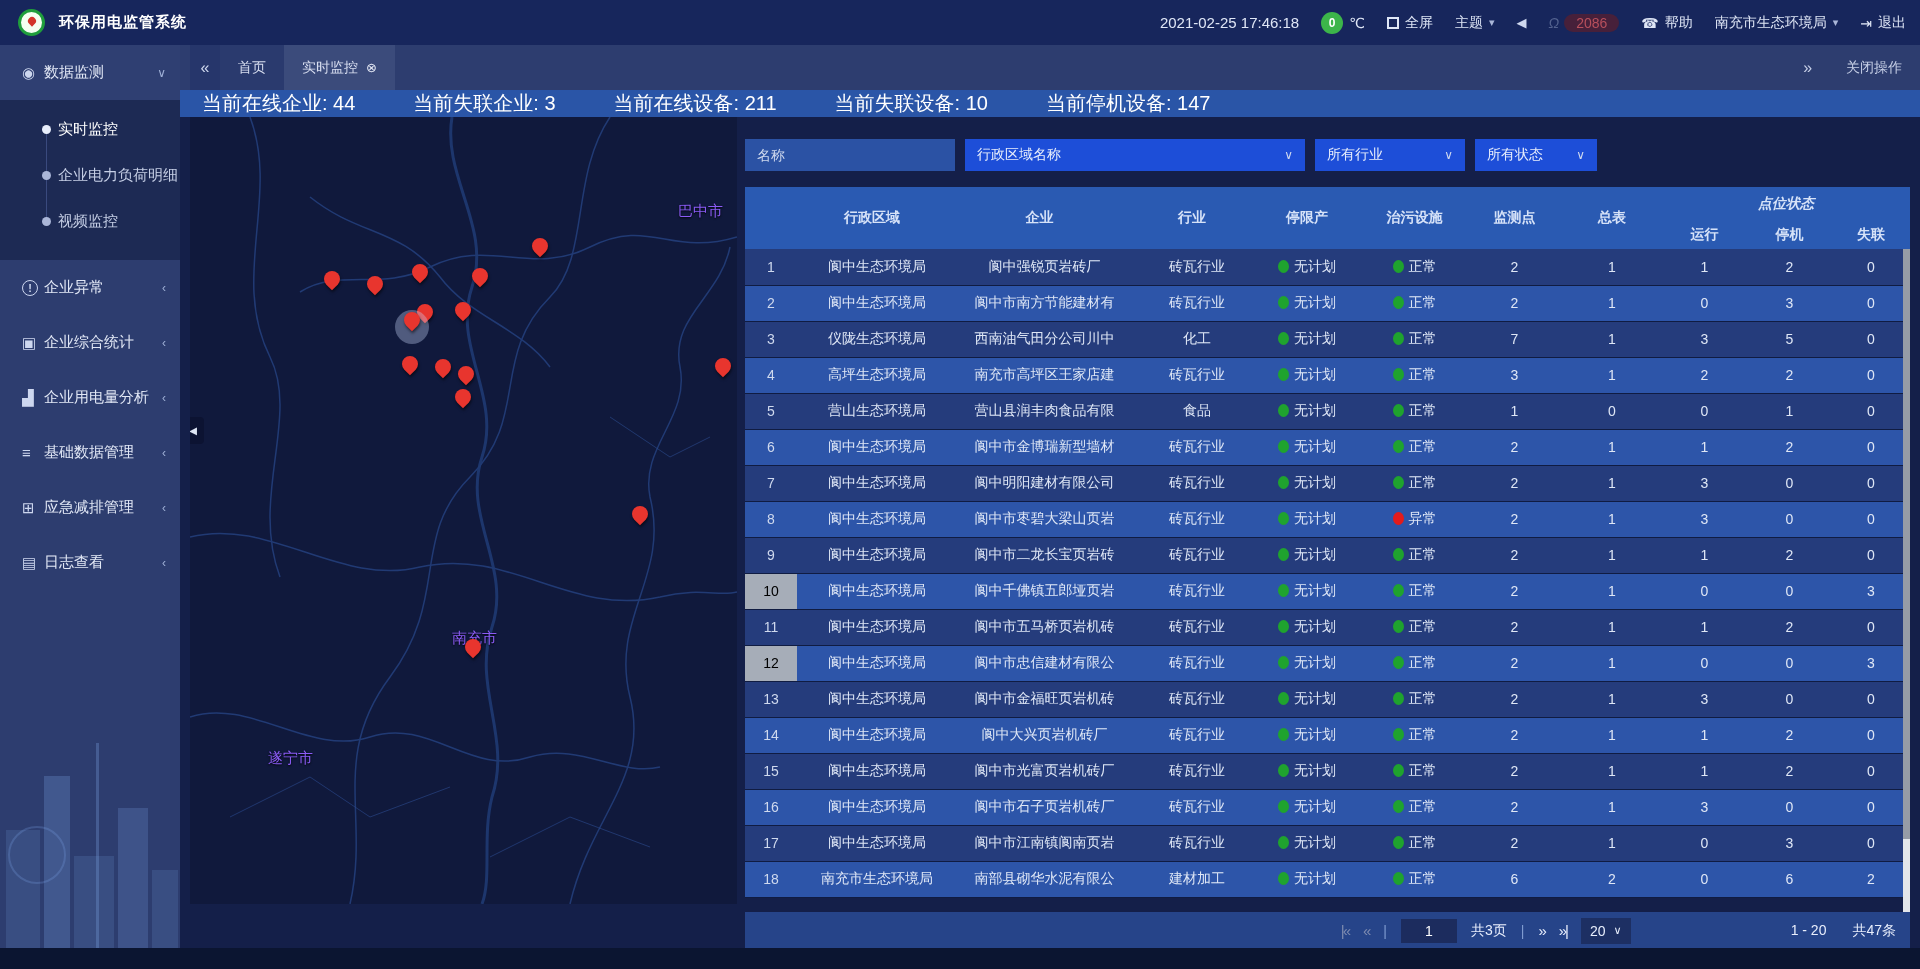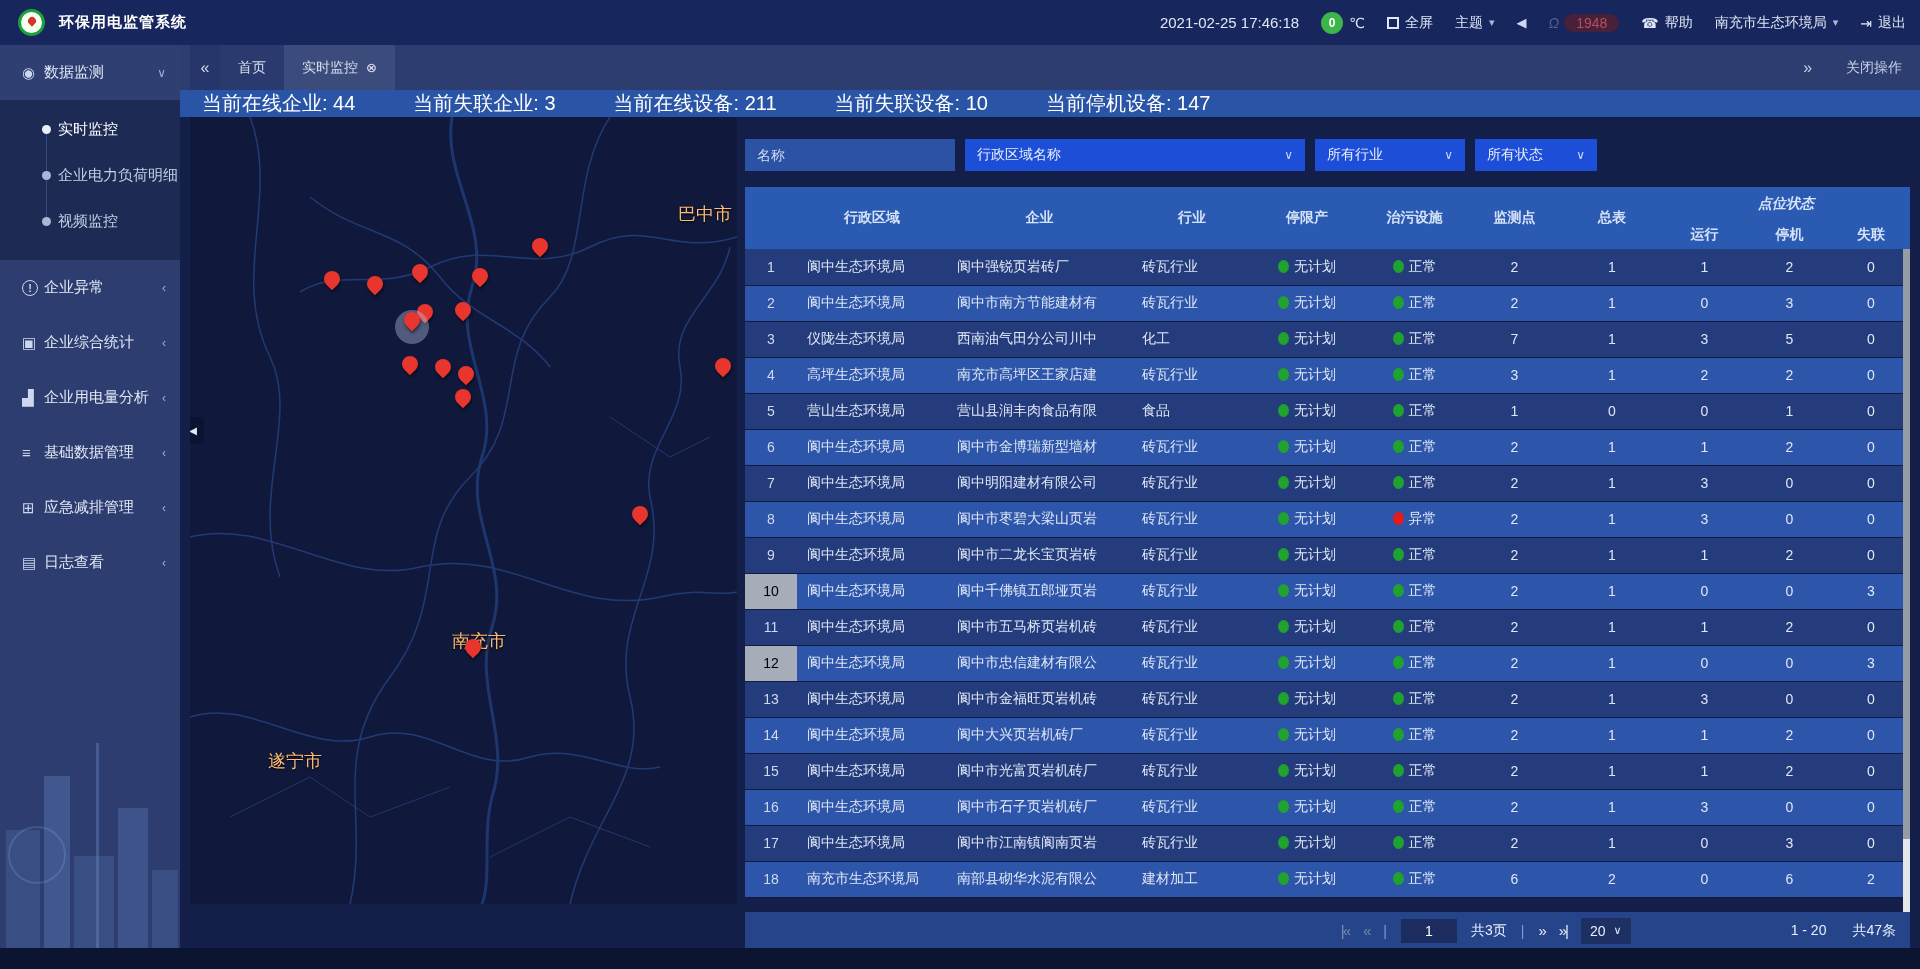--- a/index.html
+++ b/index.html
@@ -64,21 +64,21 @@
   .tab-right .nexts { font-size:16px; cursor:pointer; }
   .closeops { cursor:pointer; }
 
   .statsbar { height:28px; background:#2a55a7; display:flex; align-items:center; padding-left:22px; gap:58px; font-size:20px; color:#ffffff; }
 
   .content { flex:1; display:flex; padding:0 10px; gap:8px; }
 
   
   .map { position:relative; width:547px; height:787px; background:#10193c; flex:0 0 auto; overflow:hidden; }
   .map svg { position:absolute; left:0; top:0; }
-  .city { position:absolute; font-size:18px; color:#fdba74; text-shadow:0 1px 2px #000; white-space:nowrap; }
+  .city { position:absolute; font-size:15px; color:#8b5cf6; text-shadow:0 1px 2px #000; white-space:nowrap; }
   .pin { position:absolute; width:16px; height:16px; background:#e8352e; border-radius:50% 50% 50% 0; transform:rotate(-45deg); box-shadow:-1px 2px 3px rgba(0,0,0,.55); cursor:pointer; }
   .ripple { position:absolute; width:34px; height:34px; border-radius:50%; background:rgba(200,215,250,.35); }
   .collapse-handle { position:absolute; left:-8px; top:300px; width:22px; height:27px; background:#0c1332; border-radius:4px; color:#dfe6f4; font-size:10px; display:flex; align-items:center; justify-content:center; cursor:pointer; }
 
   
   .panel { flex:1; display:flex; flex-direction:column; }
   .filters { margin-top:22px; display:flex; gap:10px; height:40px; }
   .filters input { width:210px; height:32px; background:#2b52a4; border:none; color:#e8eefc; font-size:14px; padding:0 12px; outline:none; font-family:inherit; }
   .filters input::placeholder { color:#cfd9ee; }
   .select { height:32px; background:#1d4ed8; color:#e8eefc; font-size:14px; display:flex; align-items:center; padding:0 12px; cursor:pointer; }
@@ -90,21 +90,21 @@
   table { width:100%; border-collapse:collapse; table-layout:fixed; }
   thead th { background:#2a5ab2; color:#d6e2f8; font-size:14px; font-weight:bold; }
   thead tr.h1 th { height:34px; }
   thead tr.h2 th { height:28px; }
   th.group { font-style:italic; }
   tbody td { height:36px; font-size:14px; color:#dfe7f6; overflow:hidden; white-space:nowrap; border-bottom:1px solid rgba(12,24,58,.45); }
   tbody tr:nth-child(odd)  td { background:#253c7c; }
   tbody tr:nth-child(even) td { background:#2d55a9; }
   td.c-idx { text-align:center; color:#cfd9ee; }
   td.c-idx.sel { background:#a6adb8 !important; color:#000000; }
-  td.c-left { text-align:left; padding-left:10px; }
+  td.c-left { text-align:center; padding-left:10px; }
   td.c-num, th.c-num { text-align:center; }
   td.c-status { text-align:center; }
   .dot { display:inline-block; width:11px; height:13px; border-radius:50%; margin-right:5px; vertical-align:-2px; }
   .dot.green { background:#1fa32e; }
   .dot.red { background:#e31b1b; }
   .scrollbar { position:absolute; right:0; top:62px; bottom:0; width:7px; background:#e3e6ea; }
   .scrollbar .thumb { position:absolute; top:0; left:0; width:7px; height:590px; background:#969ca6; }
 
   .pager { height:37px; background:#264489; display:flex; align-items:center; font-size:14px; color:#e8eefc; padding:0 14px; }
   .pg-controls { margin-left:auto; margin-right:160px; display:flex; align-items:center; gap:14px; }
@@ -136,21 +136,21 @@
         <i class="fs-icon"></i>
         <span>全屏</span>
       </span>
       <span class="hbtn">
         <span>主题</span>
         <i class="caret">▾</i>
       </span>
       <span class="speaker">◀</span>
       <span class="notif">
         <i class="bell">Ω</i>
-        <span class="pill">1948</span>
+        <span class="pill">2086</span>
       </span>
       <span class="hbtn">
         <i>☎</i>
         <span>帮助</span>
       </span>
       <span class="hbtn">
         <span>南充市生态环境局</span>
         <i class="caret">▾</i>
       </span>
       <span class="hbtn">

